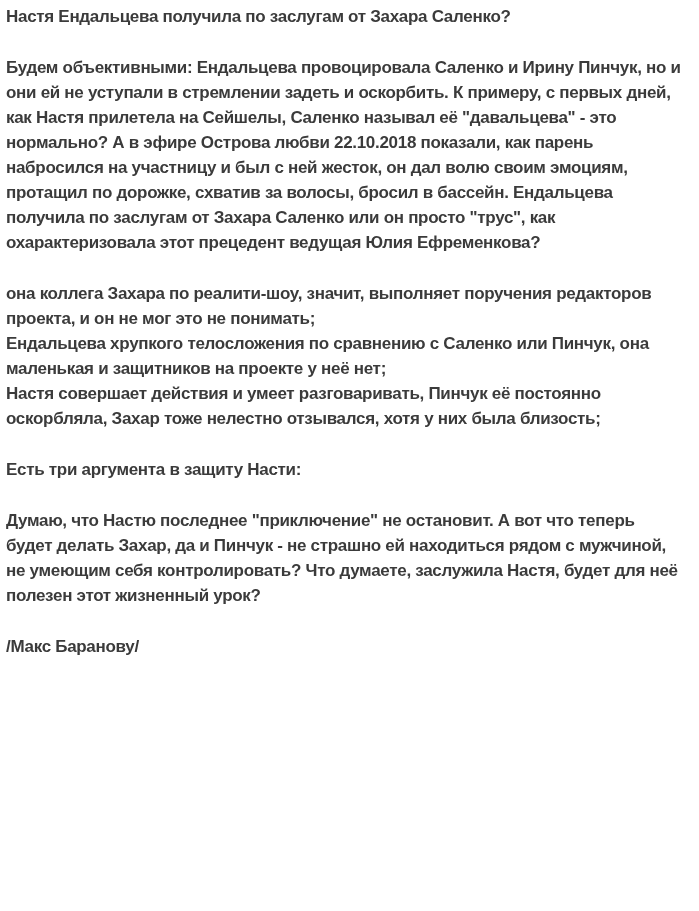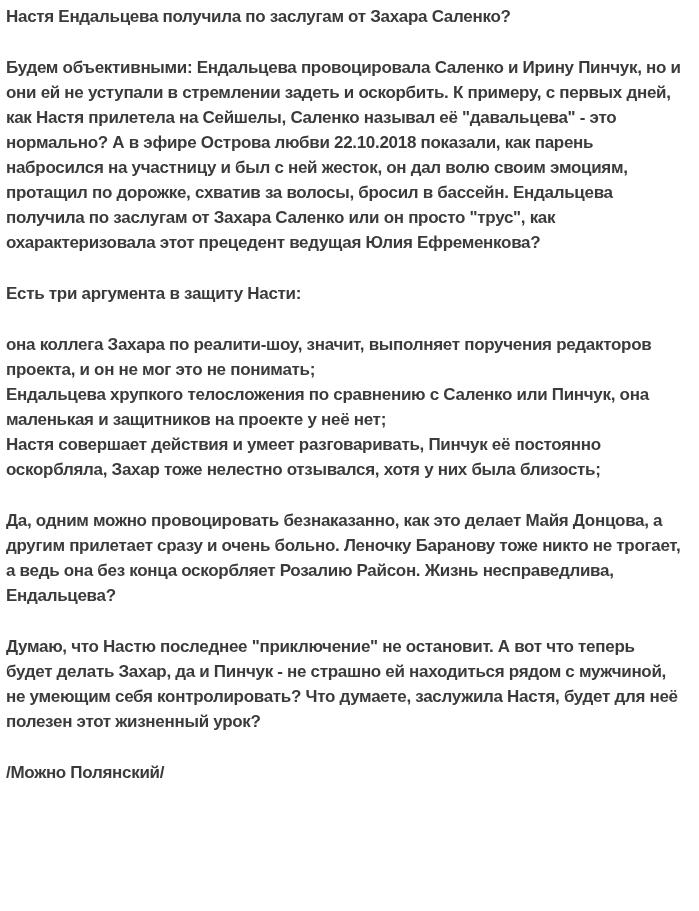--- a/index.html
+++ b/index.html
@@ -31,28 +31,27 @@
 </style>
 </head>
 <body>
 
 <article class="article">
 
   <p class="para">Настя Ендальцева получила по заслугам от Захара Саленко?</p>
 
   <p class="para">Будем объективными: Ендальцева провоцировала Саленко и Ирину Пинчук, но и они ей не уступали в стремлении задеть и оскорбить. К примеру, с первых дней, как Настя прилетела на Сейшелы, Саленко называл её "давальцева" - это нормально? А в эфире Острова любви 22.10.2018 показали, как парень набросился на участницу и был с ней жесток, он дал волю своим эмоциям, протащил по дорожке, схватив за волосы, бросил в бассейн. Ендальцева получила по заслугам от Захара Саленко или он просто "трус", как охарактеризовала этот прецедент ведущая Юлия Ефременкова?</p>
 
-  <p class="para">Есть три аргумента в защиту Насти:</p>
-
   <p class="para">
     <span class="line">она коллега Захара по реалити-шоу, значит, выполняет поручения редакторов проекта, и он не мог это не понимать;</span>
     <span class="line">Ендальцева хрупкого телосложения по сравнению с Саленко или Пинчук, она маленькая и защитников на проекте у неё нет;</span>
     <span class="line">Настя совершает действия и умеет разговаривать, Пинчук её постоянно оскорбляла, Захар тоже нелестно отзывался, хотя у них была близость;</span>
   </p>
 
+  <p class="para">Есть три аргумента в защиту Насти:</p>
 
-  <p class="para">Да, одним можно провоцировать безнаказанно, как это делает Майя Донцова, а другим прилетает сразу и очень больно. Леночку Баранову тоже никто не трогает, а ведь она без конца оскорбляет Розалию Райсон. Жизнь несправедлива, Ендальцева?</p>
+
 
   <p class="para">Думаю, что Настю последнее "приключение" не остановит. А вот что теперь будет делать Захар, да и Пинчук - не страшно ей находиться рядом с мужчиной, не умеющим себя контролировать? Что думаете, заслужила Настя, будет для неё полезен этот жизненный урок?</p>
 
-  <p class="para">/Можно Полянский/</p>
+  <p class="para">/Макс Баранову/</p>
 
 </article>
 
 </body></html>

